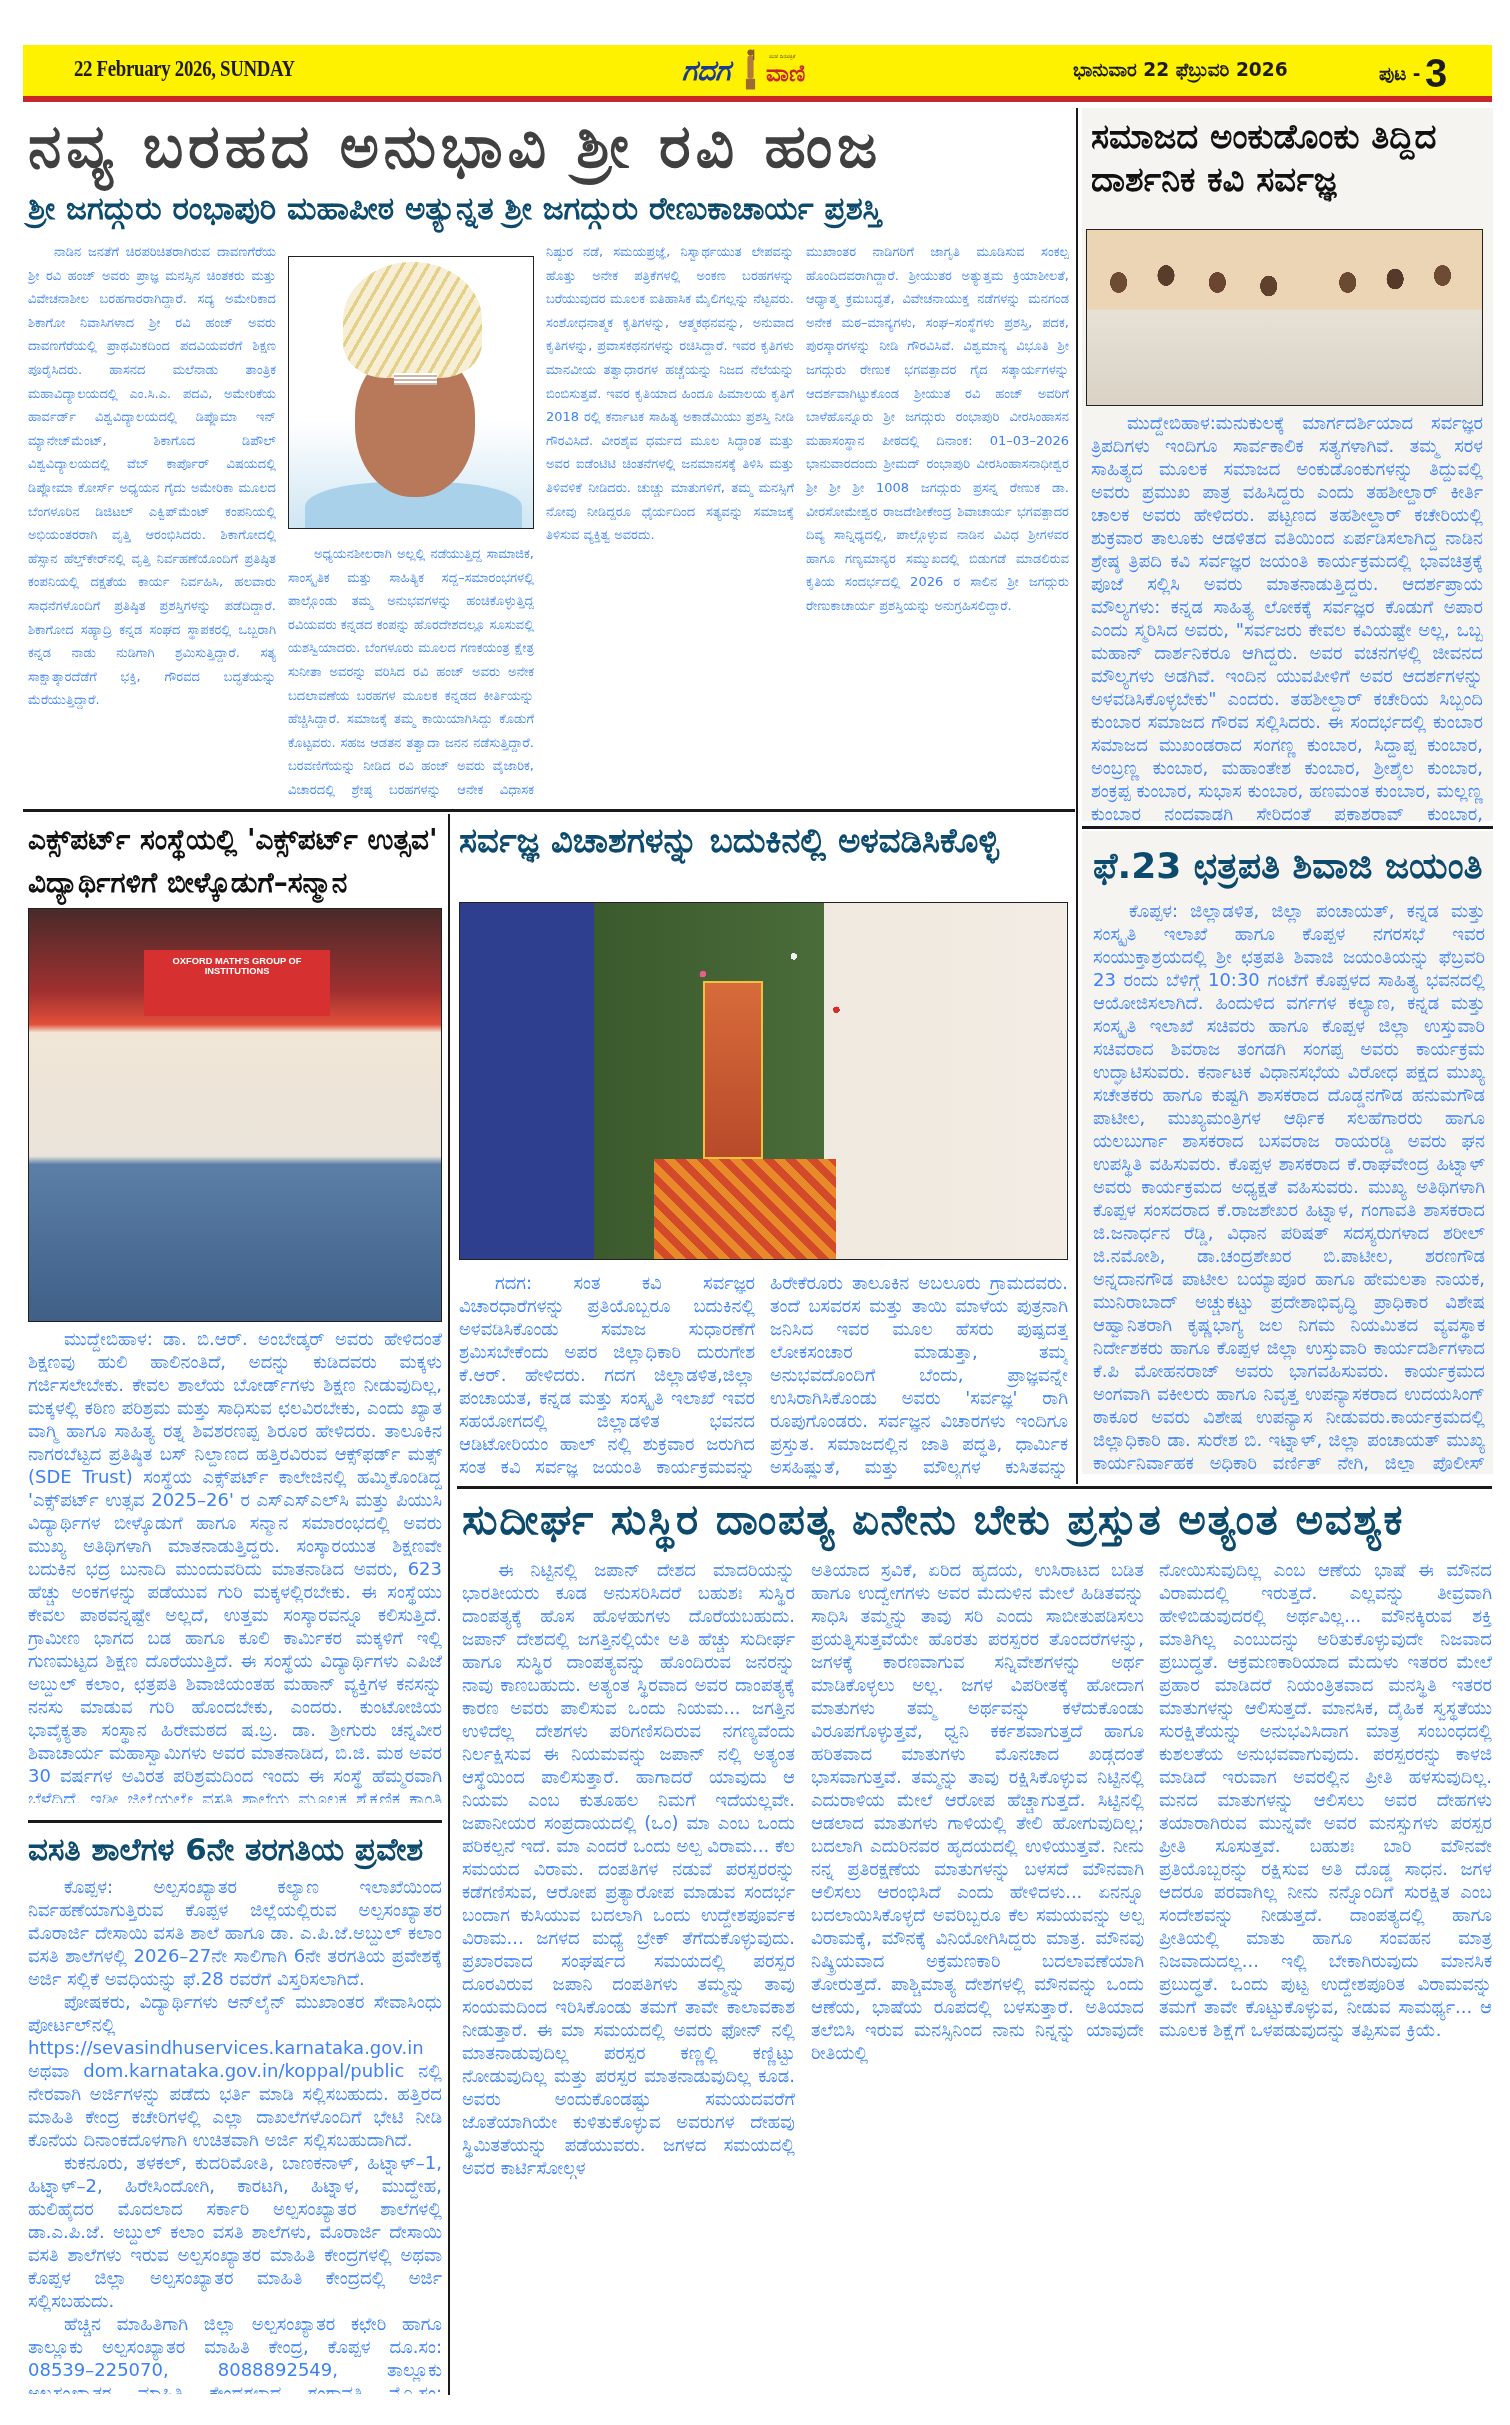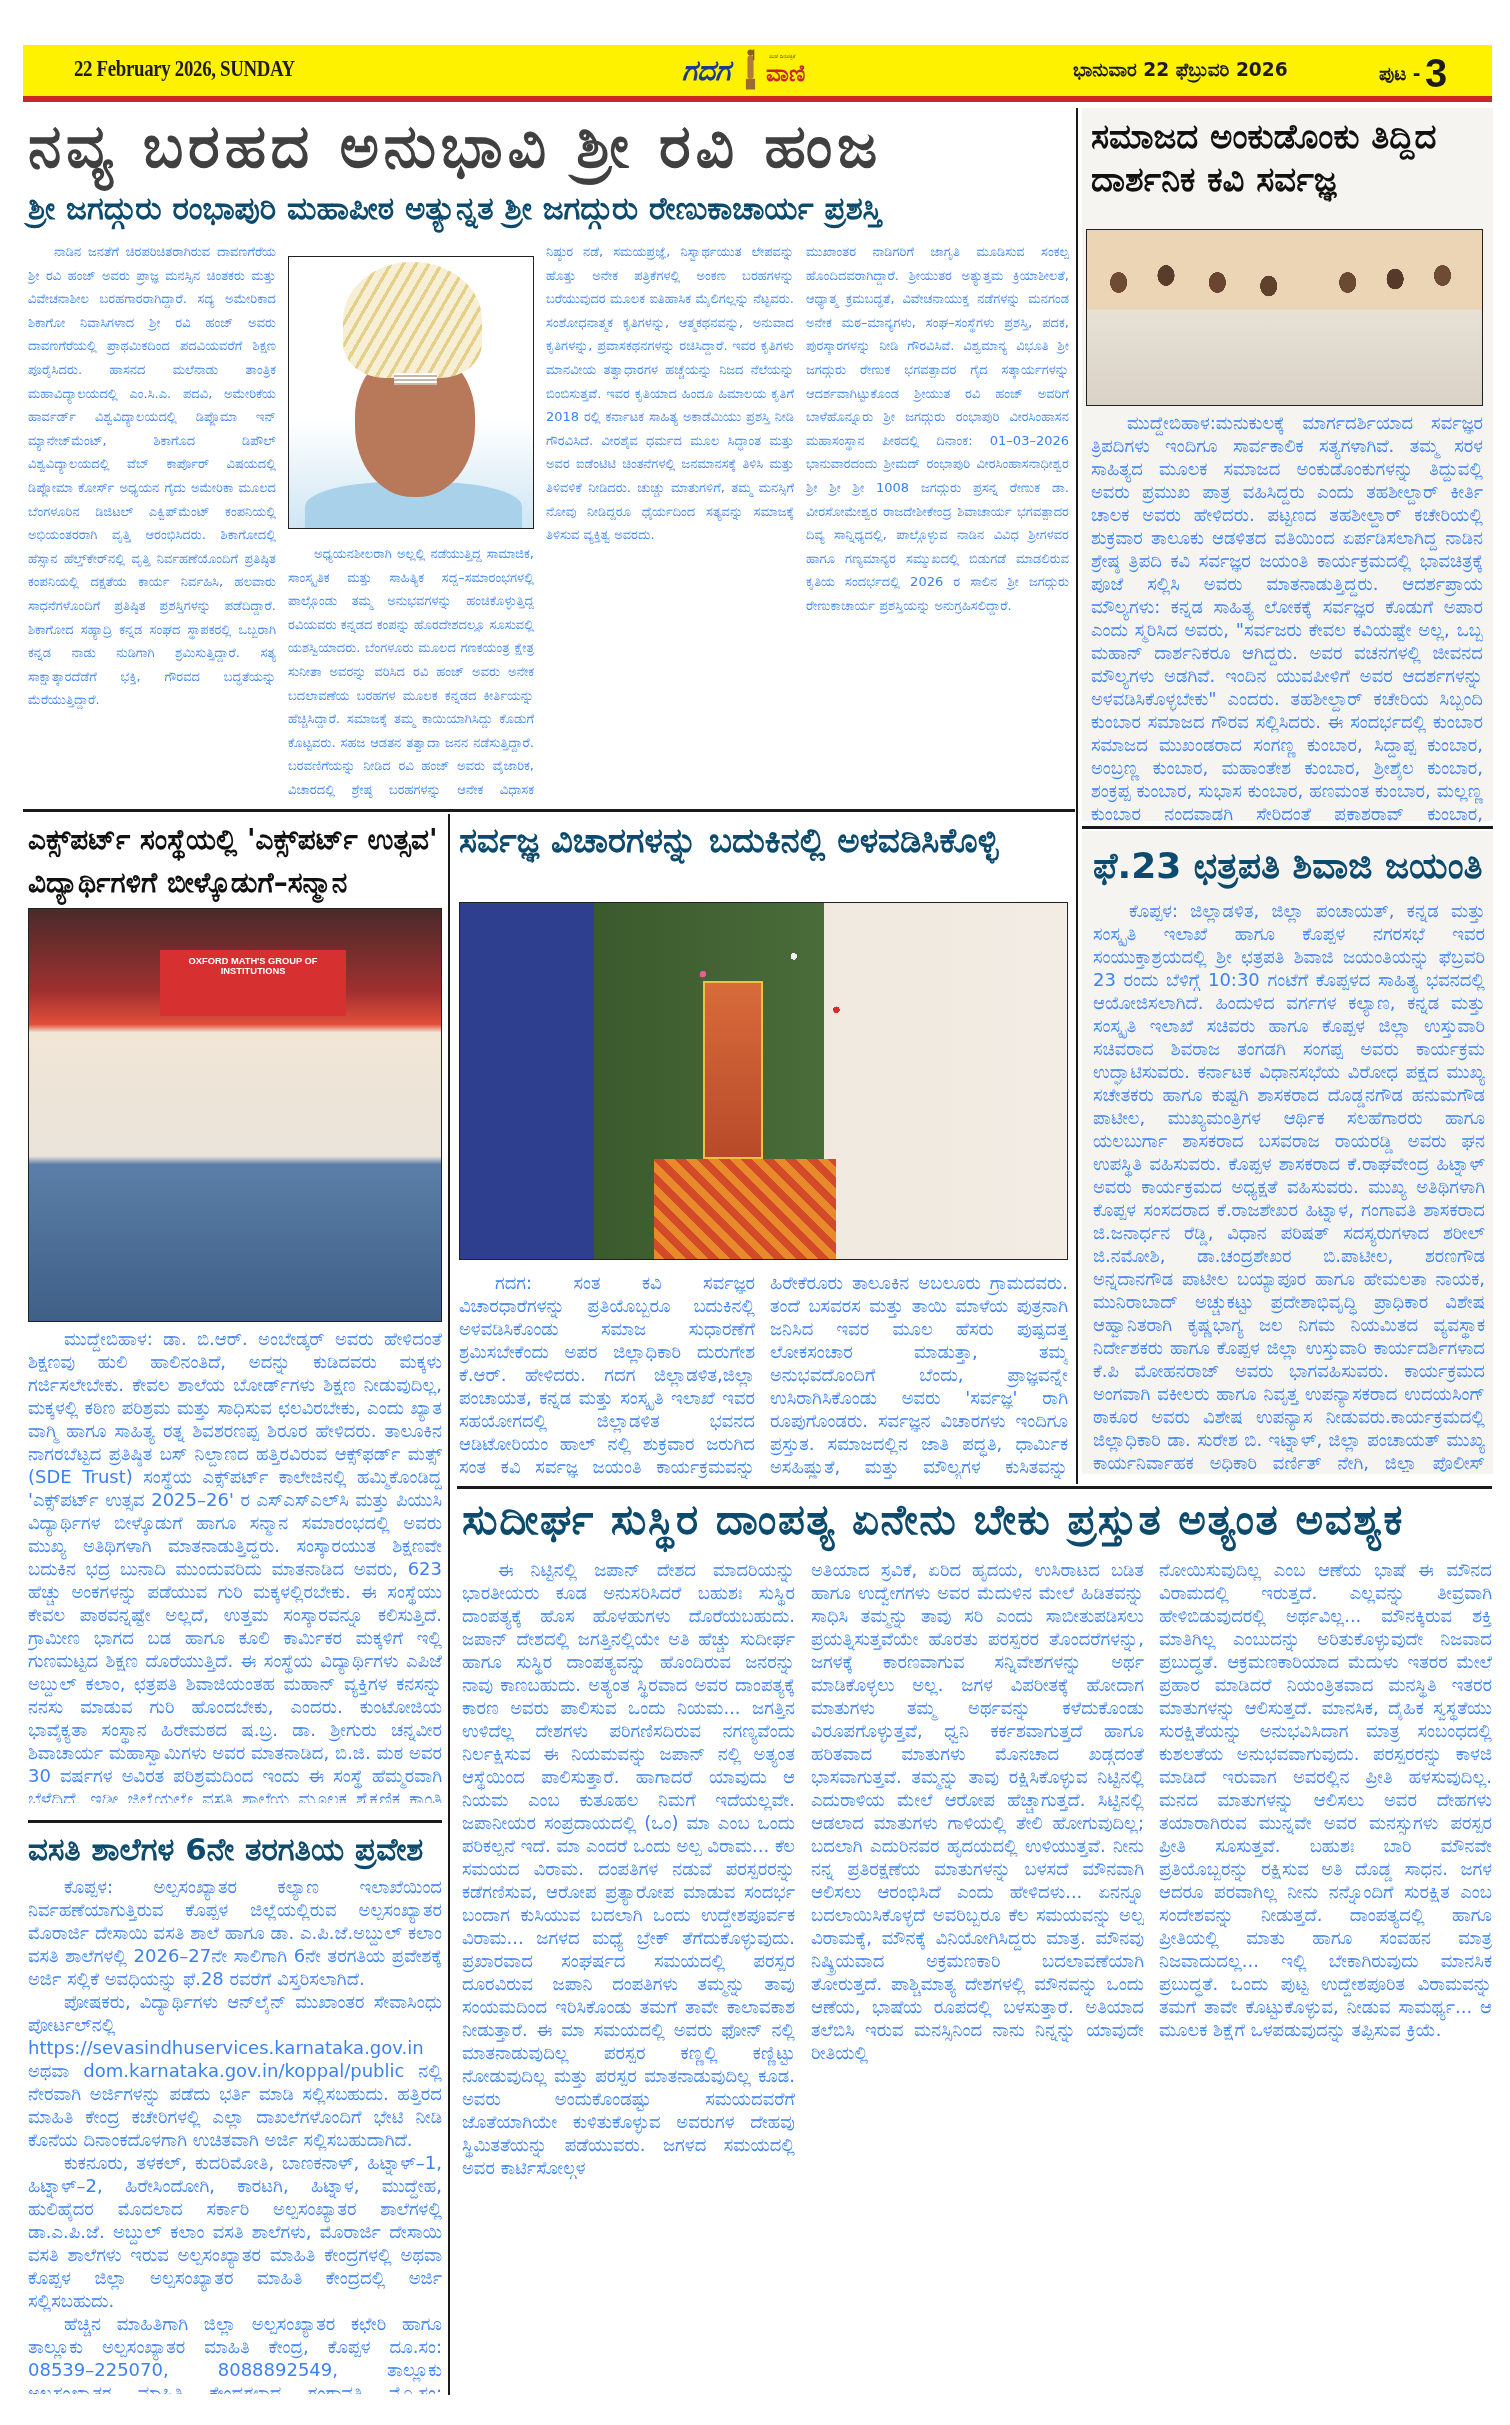--- a/index.html
+++ b/index.html
@@ -43,21 +43,21 @@
       radial-gradient(ellipse 14px 17px at 8% 30%, #6d4b35 60%, transparent 62%),
       radial-gradient(ellipse 14px 17px at 20% 26%, #5a3c2a 60%, transparent 62%),
       radial-gradient(ellipse 14px 17px at 33% 30%, #6a4632 60%, transparent 62%),
       radial-gradient(ellipse 14px 17px at 46% 32%, #5f412e 60%, transparent 62%),
       radial-gradient(ellipse 14px 17px at 66% 30%, #6b4a33 60%, transparent 62%),
       radial-gradient(ellipse 14px 17px at 78% 28%, #56392a 60%, transparent 62%),
       radial-gradient(ellipse 14px 17px at 90% 26%, #6d4b35 60%, transparent 62%),
       linear-gradient(180deg, #ecd5b5 0%, #ecd5b5 45%, #e7e1d6 46%, #d9d2c5 100%); }
   .ph-stage { background:
       linear-gradient(180deg, #4a2a2a 0%, #a03030 20%, #e24f3a 28%, #f1e6d6 30%, #e9e3da 60%, #5b7fa8 62%, #3f5f86 100%); }
-  .ph-stage .banner { position: absolute; left: 28%; top: 10%; width: 45%; height: 16%; background: #d73030; color: #fff; font-size: 9.3px; font-weight: bold; text-align: center; padding-top: 6.2px; font-family: "Liberation Sans", sans-serif; margin-left: 16px; }
+  .ph-stage .banner { position: absolute; left: 28%; top: 10%; width: 45%; height: 16%; background: #d73030; color: #fff; font-size: 9.3px; font-weight: bold; text-align: center; padding-top: 6.2px; font-family: "Liberation Sans", sans-serif; }
   .ph-flowers { background:
       radial-gradient(circle 5.4px at 40% 20%, #e95c8f 60%, transparent 62%),
       radial-gradient(circle 5.4px at 55% 15%, #f1f1f1 60%, transparent 62%),
       radial-gradient(circle 5.4px at 62% 30%, #d42e2e 60%, transparent 62%),
       radial-gradient(circle 5.4px at 45% 40%, #f3a6c3 60%, transparent 62%),
       linear-gradient(90deg, #2f3f8f 0%, #2f3f8f 22%, #3b5a2d 22%, #4a6b3a 60%, #efe9df 60%, #f2ece4 100%); }
   .ph-flowers .portrait { position: absolute; left: 40%; top: 22%; width: 10%; height: 50%; background: linear-gradient(180deg, #d86b3a, #b84a2a); border: 2.3px solid #f0c040; }
   .ph-flowers .table { position: absolute; left: 32%; top: 72%; width: 30%; height: 28%; background: repeating-linear-gradient(45deg, #e88a2a 0 7.7px, #d24a2a 7.7px 15.5px); }
 
   
@@ -129,21 +129,21 @@
 
 <div class="abs headline-m" style="left:28px; top:818px; width:415px; font-size:28px; line-height:43px; white-space:normal;">ಎಕ್ಸ್‌ಪರ್ಟ್ ಸಂಸ್ಥೆಯಲ್ಲಿ 'ಎಕ್ಸ್‌ಪರ್ಟ್ ಉತ್ಸವ' ವಿದ್ಯಾರ್ಥಿಗಳಿಗೆ ಬೀಳ್ಕೊಡುಗೆ–ಸನ್ಮಾನ</div>
 <div class="abs photo ph-stage" style="left:28px; top:908px; width:414px; height:414px; position:absolute;">
   <div class="banner">OXFORD MATH'S GROUP OF INSTITUTIONS</div>
 </div>
 <div class="abs col small" style="left:28px; top:1327px; width:414px; height:476px;">
   <p>ಮುದ್ದೇಬಿಹಾಳ: ಡಾ. ಬಿ.ಆರ್. ಅಂಬೇಡ್ಕರ್ ಅವರು ಹೇಳಿದಂತೆ ಶಿಕ್ಷಣವು ಹುಲಿ ಹಾಲಿನಂತಿದೆ, ಅದನ್ನು ಕುಡಿದವರು ಮಕ್ಕಳು ಗರ್ಜಿಸಲೇಬೇಕು. ಕೇವಲ ಶಾಲೆಯ ಬೋರ್ಡ್‌ಗಳು ಶಿಕ್ಷಣ ನೀಡುವುದಿಲ್ಲ, ಮಕ್ಕಳಲ್ಲಿ ಕಠಿಣ ಪರಿಶ್ರಮ ಮತ್ತು ಸಾಧಿಸುವ ಛಲವಿರಬೇಕು, ಎಂದು ಖ್ಯಾತ ವಾಗ್ಮಿ ಹಾಗೂ ಸಾಹಿತ್ಯ ರತ್ನ ಶಿವಶರಣಪ್ಪ ಶಿರೂರ ಹೇಳಿದರು. ತಾಲೂಕಿನ ನಾಗರಬೆಟ್ಟದ ಪ್ರತಿಷ್ಠಿತ ಬಸ್ ನಿಲ್ದಾಣದ ಹತ್ತಿರವಿರುವ ಆಕ್ಸ್‌ಫರ್ಡ್ ಮತ್ಸ್ (SDE Trust) ಸಂಸ್ಥೆಯ ಎಕ್ಸ್‌ಪರ್ಟ್ ಕಾಲೇಜಿನಲ್ಲಿ ಹಮ್ಮಿಕೊಂಡಿದ್ದ 'ಎಕ್ಸ್‌ಪರ್ಟ್ ಉತ್ಸವ 2025–26' ರ ಎಸ್‌ಎಸ್‌ಎಲ್‌ಸಿ ಮತ್ತು ಪಿಯುಸಿ ವಿದ್ಯಾರ್ಥಿಗಳ ಬೀಳ್ಕೊಡುಗೆ ಹಾಗೂ ಸನ್ಮಾನ ಸಮಾರಂಭದಲ್ಲಿ ಅವರು ಮುಖ್ಯ ಅತಿಥಿಗಳಾಗಿ ಮಾತನಾಡುತ್ತಿದ್ದರು. ಸಂಸ್ಕಾರಯುತ ಶಿಕ್ಷಣವೇ ಬದುಕಿನ ಭದ್ರ ಬುನಾದಿ ಮುಂದುವರಿದು ಮಾತನಾಡಿದ ಅವರು, 623 ಹೆಚ್ಚು ಅಂಕಗಳನ್ನು ಪಡೆಯುವ ಗುರಿ ಮಕ್ಕಳಲ್ಲಿರಬೇಕು. ಈ ಸಂಸ್ಥೆಯು ಕೇವಲ ಪಾಠವನ್ನಷ್ಟೇ ಅಲ್ಲದೆ, ಉತ್ತಮ ಸಂಸ್ಕಾರವನ್ನೂ ಕಲಿಸುತ್ತಿದೆ. ಗ್ರಾಮೀಣ ಭಾಗದ ಬಡ ಹಾಗೂ ಕೂಲಿ ಕಾರ್ಮಿಕರ ಮಕ್ಕಳಿಗೆ ಇಲ್ಲಿ ಗುಣಮಟ್ಟದ ಶಿಕ್ಷಣ ದೊರೆಯುತ್ತಿದೆ. ಈ ಸಂಸ್ಥೆಯ ವಿದ್ಯಾರ್ಥಿಗಳು ಎಪಿಜೆ ಅಬ್ದುಲ್ ಕಲಾಂ, ಛತ್ರಪತಿ ಶಿವಾಜಿಯಂತಹ ಮಹಾನ್ ವ್ಯಕ್ತಿಗಳ ಕನಸನ್ನು ನನಸು ಮಾಡುವ ಗುರಿ ಹೊಂದಬೇಕು, ಎಂದರು. ಕುಂಟೋಜಿಯ ಭಾವೈಕ್ಯತಾ ಸಂಸ್ಥಾನ ಹಿರೇಮಠದ ಷ.ಬ್ರ. ಡಾ. ಶ್ರೀಗುರು ಚನ್ನವೀರ ಶಿವಾಚಾರ್ಯ ಮಹಾಸ್ವಾಮಿಗಳು ಅವರ ಮಾತನಾಡಿದ, ಬಿ.ಜಿ. ಮಠ ಅವರ 30 ವರ್ಷಗಳ ಅವಿರತ ಪರಿಶ್ರಮದಿಂದ ಇಂದು ಈ ಸಂಸ್ಥೆ ಹೆಮ್ಮರವಾಗಿ ಬೆಳೆದಿದೆ. ಇಡೀ ಜಿಲ್ಲೆಯಲ್ಲೇ ವಸತಿ ಶಾಲೆಯ ಮೂಲಕ ಶೈಕ್ಷಣಿಕ ಕ್ರಾಂತಿ ಮಾಡುತ್ತಿದೆ. ವಿದ್ಯಾರ್ಥಿಗಳು ತಮಗೆ ಸಿಕ್ಕ ಅವಕಾಶವನ್ನು ಸರಿಯಾಗಿ ಬಳಸಿಕೊಂಡು ಉತ್ತಮ ಪ್ರಜೆಗಳಾಗಬೇಕು ಎಂದು ಆಶೀರ್ವಚನ ನೀಡಿದರು. ಕಾರ್ಯಕ್ರಮದ ಅಧ್ಯಕ್ಷತೆ ವಹಿಸಿದ್ದ ಎಸ್‌ಡಿಇ ಟ್ರಸ್ಟ್ ಅಧ್ಯಕ್ಷ ಬಿ. ಜಿ. ಮಠ ಮಾತನಾಡಿ, "ಜಂಜಾಟದ ಜೀವನದಲ್ಲಿ ಒಳ್ಳೆಯ ಗುರಿ ಮತ್ತು ಸಂಸ್ಕಾರ ಮುಖ್ಯ. ವಿದ್ಯಾರ್ಥಿಗಳು ತಮ್ಮ ಗುರಿ ಸಾಧಿಸಲು ಶ್ರಮಿಸಬೇಕು" ಎಂದರು. ಇದೇ ಸಂದರ್ಭದಲ್ಲಿ ಎಕ್ಸ್‌ಪರ್ಟ್ ಕಾಲೇಜಿನಲ್ಲಿ ಪಿಯು ವೈದ್ಯಕೀಯ(ಮೆಡಿಕಲ್) ಸೀಟು ಪಡೆದ ಹಿರಿಯ ವಿದ್ಯಾರ್ಥಿಗಳು ಹಾಗೂ ಸಾಧಕ ವಿದ್ಯಾರ್ಥಿಗಳನ್ನು ಸನ್ಮಾನಿಸಲಾಯಿತು. ಈ ಸಮಾರಂಭದಲ್ಲಿ ಸಂಸ್ಥೆಯ ಕಾರ್ಯದರ್ಶಿ ಸಿದ್ದಯ್ಯ ಮಠ, ಆಡಳಿತಾಧಿಕಾರಿ ಪ್ರಭುಲಿಂಗ ಬಿ. ಮಠ, ಪ್ರಾಂಶುಪಾಲರಾದ ಎ. ಎ. ಬಾಗವಾನ್, ಎಸ್ ಜಿ ಕೆ ಪ್ರೌಢಶಾಲಾ ಮುಖ್ಯಗುರು ವಿನೋದ ನಾಯಕ, ಶಿವಶರಣಪ್ಪ ಹಿರೇಮಠ, ಶಿಕ್ಷಕರು, ಪಾಲಕರು ಹಾಗೂ ವಿದ್ಯಾರ್ಥಿಗಳು ಉಪಸ್ಥಿತರಿದ್ದರು.</p>
 </div>
 <div class="abs rule-v" style="left:448px; top:814px; height:1581px;"></div>
 
-<div class="abs headline-l" style="left:459px; top:821px; font-size:34px;">ಸರ್ವಜ್ಞ ವಿಚಾರಗಳನ್ನು ಬದುಕಿನಲ್ಲಿ ಅಳವಡಿಸಿಕೊಳ್ಳಿ</div>
+<div class="abs headline-l" style="left:459px; top:821px; font-size:34px;">ಸರ್ವಜ್ಞ ವಿಚಾಶಗಳನ್ನು ಬದುಕಿನಲ್ಲಿ ಅಳವಡಿಸಿಕೊಳ್ಳಿ</div>
 <div class="abs photo ph-flowers" style="left:459px; top:902px; width:609px; height:358px; position:absolute;" title="ಗದಗದಲ್ಲಿ ಸಂತ ಕವಿ ಸರ್ವಜ್ಞ ಜಯಂತಿ ಕಾರ್ಯಕ್ರಮ">
   <div class="portrait"></div>
   <div class="table"></div>
 </div>
 <div class="abs col small" style="left:459px; top:1271px; width:296px; height:208px;">
   <p>ಗದಗ: ಸಂತ ಕವಿ ಸರ್ವಜ್ಞರ ವಿಚಾರಧಾರೆಗಳನ್ನು ಪ್ರತಿಯೊಬ್ಬರೂ ಬದುಕಿನಲ್ಲಿ ಅಳವಡಿಸಿಕೊಂಡು ಸಮಾಜ ಸುಧಾರಣೆಗೆ ಶ್ರಮಿಸಬೇಕೆಂದು ಅಪರ ಜಿಲ್ಲಾಧಿಕಾರಿ ದುರುಗೇಶ ಕೆ.ಆರ್. ಹೇಳಿದರು. ಗದಗ ಜಿಲ್ಲಾಡಳಿತ,ಜಿಲ್ಲಾ ಪಂಚಾಯತ, ಕನ್ನಡ ಮತ್ತು ಸಂಸ್ಕೃತಿ ಇಲಾಖೆ ಇವರ ಸಹಯೋಗದಲ್ಲಿ ಜಿಲ್ಲಾಡಳಿತ ಭವನದ ಆಡಿಟೋರಿಯಂ ಹಾಲ್ ನಲ್ಲಿ ಶುಕ್ರವಾರ ಜರುಗಿದ ಸಂತ ಕವಿ ಸರ್ವಜ್ಞ ಜಯಂತಿ ಕಾರ್ಯಕ್ರಮವನ್ನು ಉದ್ಘಾಟಿಸಿ ಅವರು ಮಾತನಾಡಿದರು. ಪ್ರತಿಯೊಬ್ಬರೂ ಕವಿ ಸರ್ವಜ್ಞ ಅವರ ವಚನಗಳನ್ನು ಜೀವನದಲ್ಲಿ ಅಳವಡಿಸಿಕೊಳ್ಳಬೇಕು. ಸಮಾಜದಲ್ಲಿ ಅವರ ಆದರ್ಶಗಳನ್ನು ಪಾಲಿಸಬೇಕು. ಈಗಿನ ಮಕ್ಕಳಿಗೆ ಸರ್ವಜ್ಞ ಅವರ ವಚನಗಳು ಮತ್ತು ಸಂಸ್ಕೃತಿ ಮತ್ತು ಮೌಲ್ಯಗಳ ಬಗ್ಗೆ ಅರಿವು ಮೂಡಿಸುವ ಕೆಲಸವಾಗಬೇಕು. ಸರ್ವಜ್ಞ ಅವರು ತಮ್ಮ ವಚನಗಳ ಮೂಲಕ ಸಮಾಜದಲ್ಲಿನ ಅಂಕುಡೊಂಕು ಮೂಢನಂಬಿಕೆ ಹೋಗಲಾಡಿಸಿ ಲೋಕಕಲ್ಯಾಣಕ್ಕೆ ಶ್ರಮಿಸಿದವರಾಗಿದ್ದಾರೆ. ಸಂಪನ್ಮೂಲ ವ್ಯಕ್ತಿಗಳಾದ ಉಪನ್ಯಾಸಕ ಶಿವಾನಂದ ಚಕ್ರಸಾಲಿ ಮಾತನಾಡಿ ಸಂತ ಕವಿ ಸರ್ವಜ್ಞ ಸುಮಾರು 16 ನೇ ಶತಮಾನದಲ್ಲಿ ಜನಿಸಿದವರು. ಸರ್ವಜ್ಞ ಹಾವೇರಿ ಜಿಲ್ಲೆಯ</p>
 </div>
 <div class="abs col small" style="left:770px; top:1271px; width:298px; height:208px;">
   <p style="text-indent:0">ಹಿರೇಕೆರೂರು ತಾಲೂಕಿನ ಅಬಲೂರು ಗ್ರಾಮದವರು. ತಂದೆ ಬಸವರಸ ಮತ್ತು ತಾಯಿ ಮಾಳೆಯ ಪುತ್ರನಾಗಿ ಜನಿಸಿದ ಇವರ ಮೂಲ ಹೆಸರು ಪುಷ್ಪದತ್ತ ಲೋಕಸಂಚಾರ ಮಾಡುತ್ತಾ, ತಮ್ಮ ಅನುಭವದೊಂದಿಗೆ ಬೆಂದು, ಪ್ರಾಜ್ಞವನ್ನೇ ಉಸಿರಾಗಿಸಿಕೊಂಡು ಅವರು 'ಸರ್ವಜ್ಞ' ರಾಗಿ ರೂಪುಗೊಂಡರು. ಸರ್ವಜ್ಞನ ವಿಚಾರಗಳು ಇಂದಿಗೂ ಪ್ರಸ್ತುತ. ಸಮಾಜದಲ್ಲಿನ ಜಾತಿ ಪದ್ಧತಿ, ಧಾರ್ಮಿಕ ಅಸಹಿಷ್ಣುತೆ, ಮತ್ತು ಮೌಲ್ಯಗಳ ಕುಸಿತವನ್ನು ಸರಿಪಡಿಸಲು ಸರ್ವಜ್ಞನ ತ್ರಿಪದಿಗಳು 'ದಿಕ್ಸೂಚಿ'ಯಂತೆ ಇಂದಿಗೂ ಕೆಲಸ ಮಾಡುತ್ತವೆ. ನಮ್ಮ ಶಿಕ್ಷಣ ವ್ಯವಸ್ಥೆ ಕೇವಲ ಪುಸ್ತಕದ ಜ್ಞಾನ ನೀಡುತ್ತಿದೆ, ಆದರೆ ಸರ್ವಜ್ಞ ಹೇಳಿದ "ಅನುಭವದ ಶಿಕ್ಷಣ"ನಮಗೆ ಬೇಕಾಗಿದೆ. "ಮಾತು ಬಲ್ಲವನಿಗೆ ಜಗಳವಿಲ್ಲ, ಊಟ ಬಲ್ಲವನಿಗೆ ರೋಗವಿಲ್ಲ" ಎಂಬ ಅವರ ಮಾತು ಇಂದಿನ ಒತ್ತಡದ ಬದುಕಿಗೆ ಮತ್ತು ಆರೋಗ್ಯಕ್ಕೆ ಸಂಜೀವಿನಿಯಂತಿದೆ ಎಂದರು. ಕಾರ್ಯಕ್ರಮದಲ್ಲಿ ನಗರಾಭಿವೃದ್ಧಿ ಪ್ರಾಧಿಕಾರದ ಅಧ್ಯಕ್ಷರಾದ ಅಕ್ಬರಸಾಬ್ ಬಬರ್ಚಿ, ವಿ.ಆರ್. ಕುಂಬಾರ, ಮುಗಿಗೆಪ್ಪ ಕೆಲಿ, ಯಲ್ಲಪ್ಪ ಕುಂಬಾರ, ನಿಂಗಪ್ಪ ಕುಂಬಾರ, ಶರಣಮ್ಮ, ಈಶ್ವರಪ್ಪ ಕುಂಬಾರ, ಸಮಾಜದ ಗಣ್ಯರು, ಮಹಿಳೆಯರು, ಸಾರ್ವಜನಿಕರು ಉಪಸ್ಥಿತರಿದ್ದರು. ಪೀರಣ್ಣ ನಾಡಗೀತೆ ಪ್ರಸ್ತುತಿಸಿದರು.</p>
 </div>

